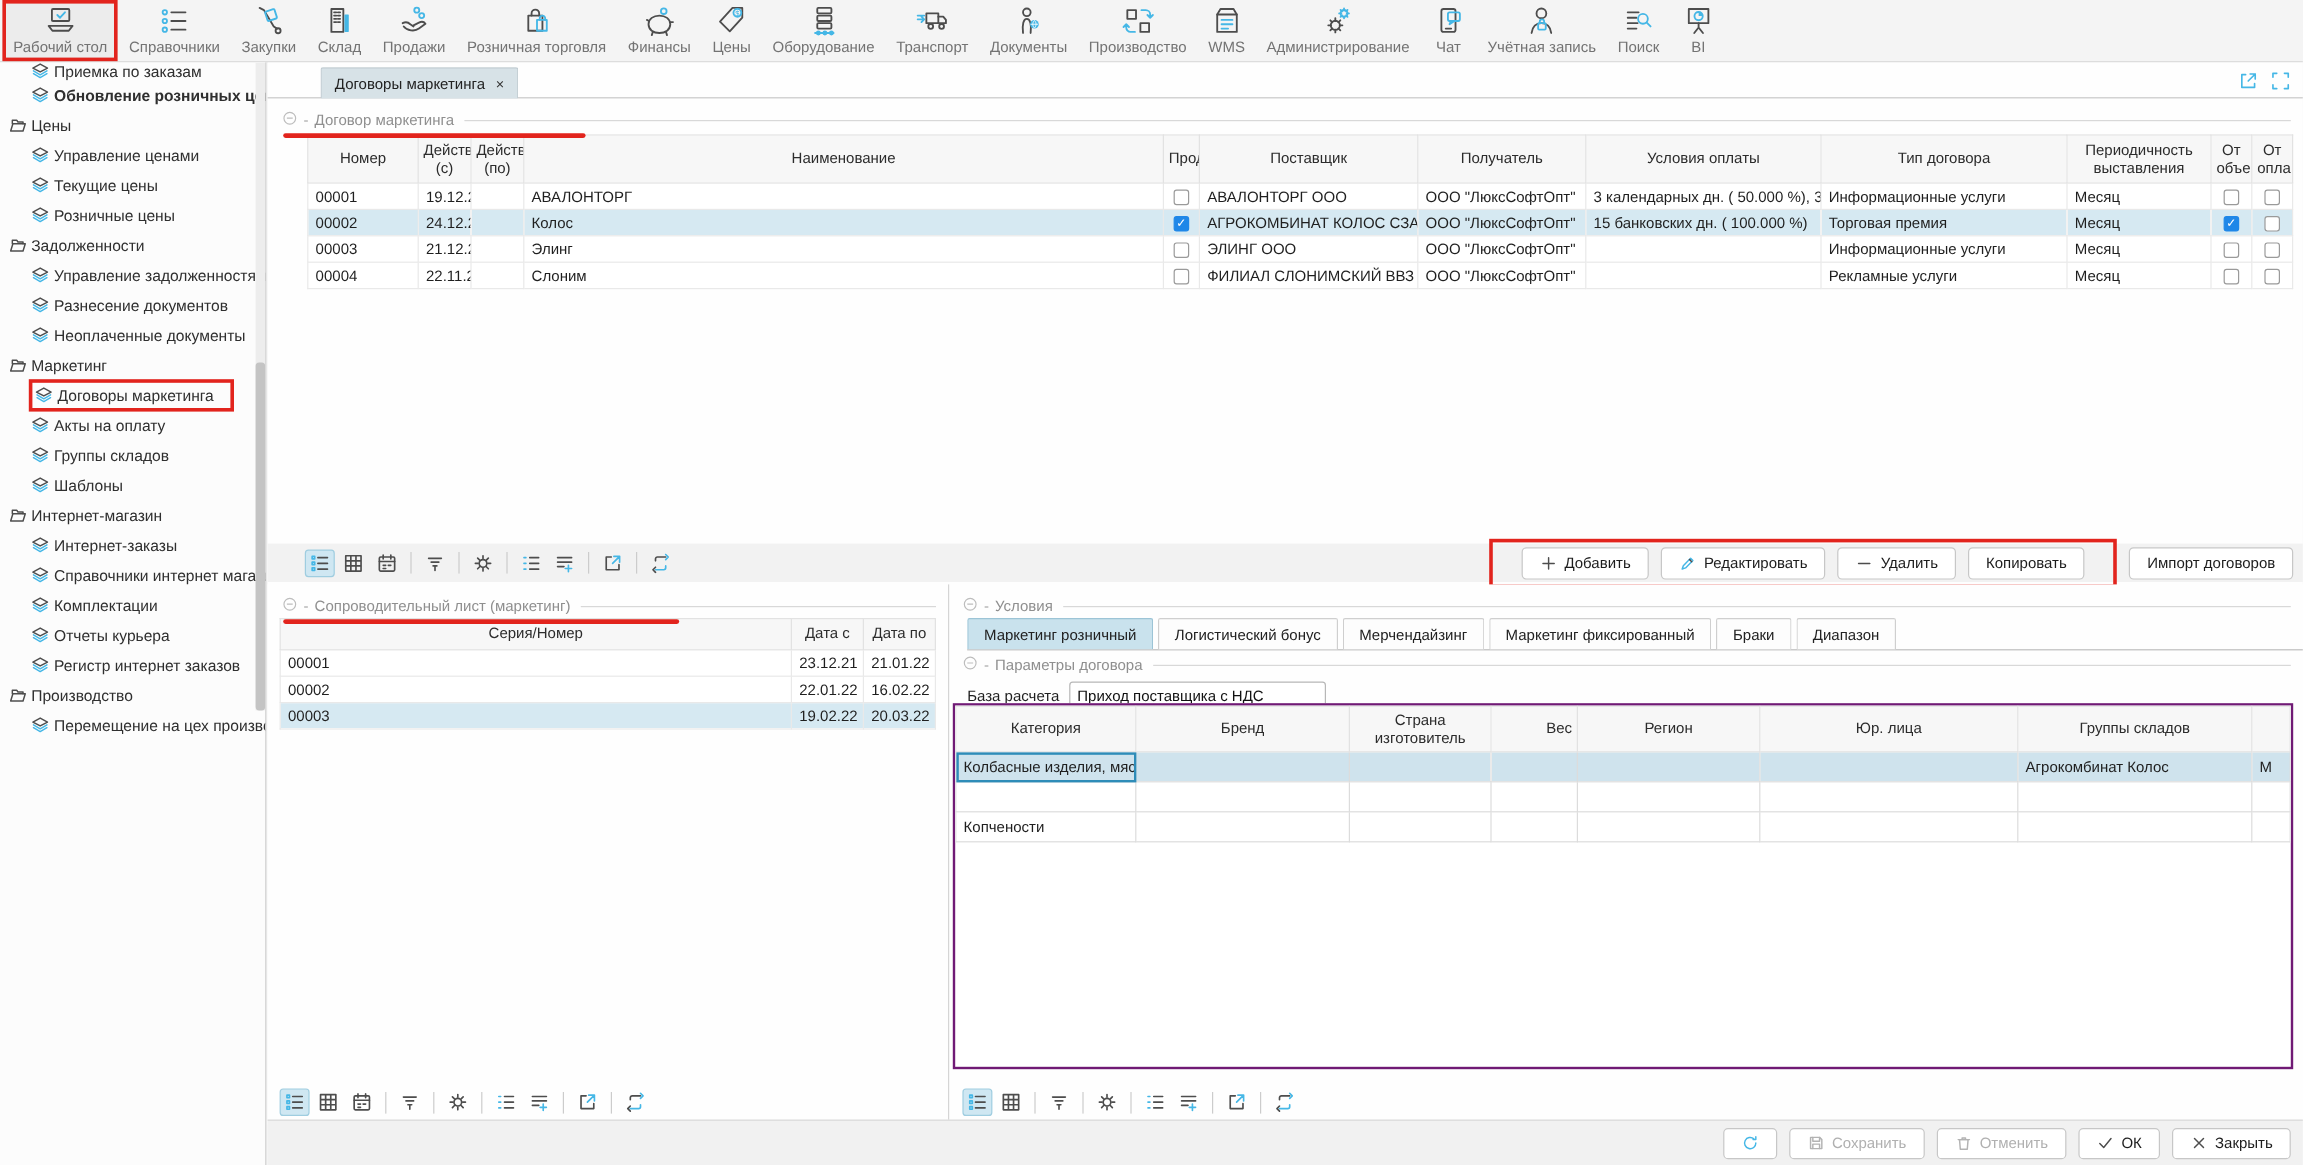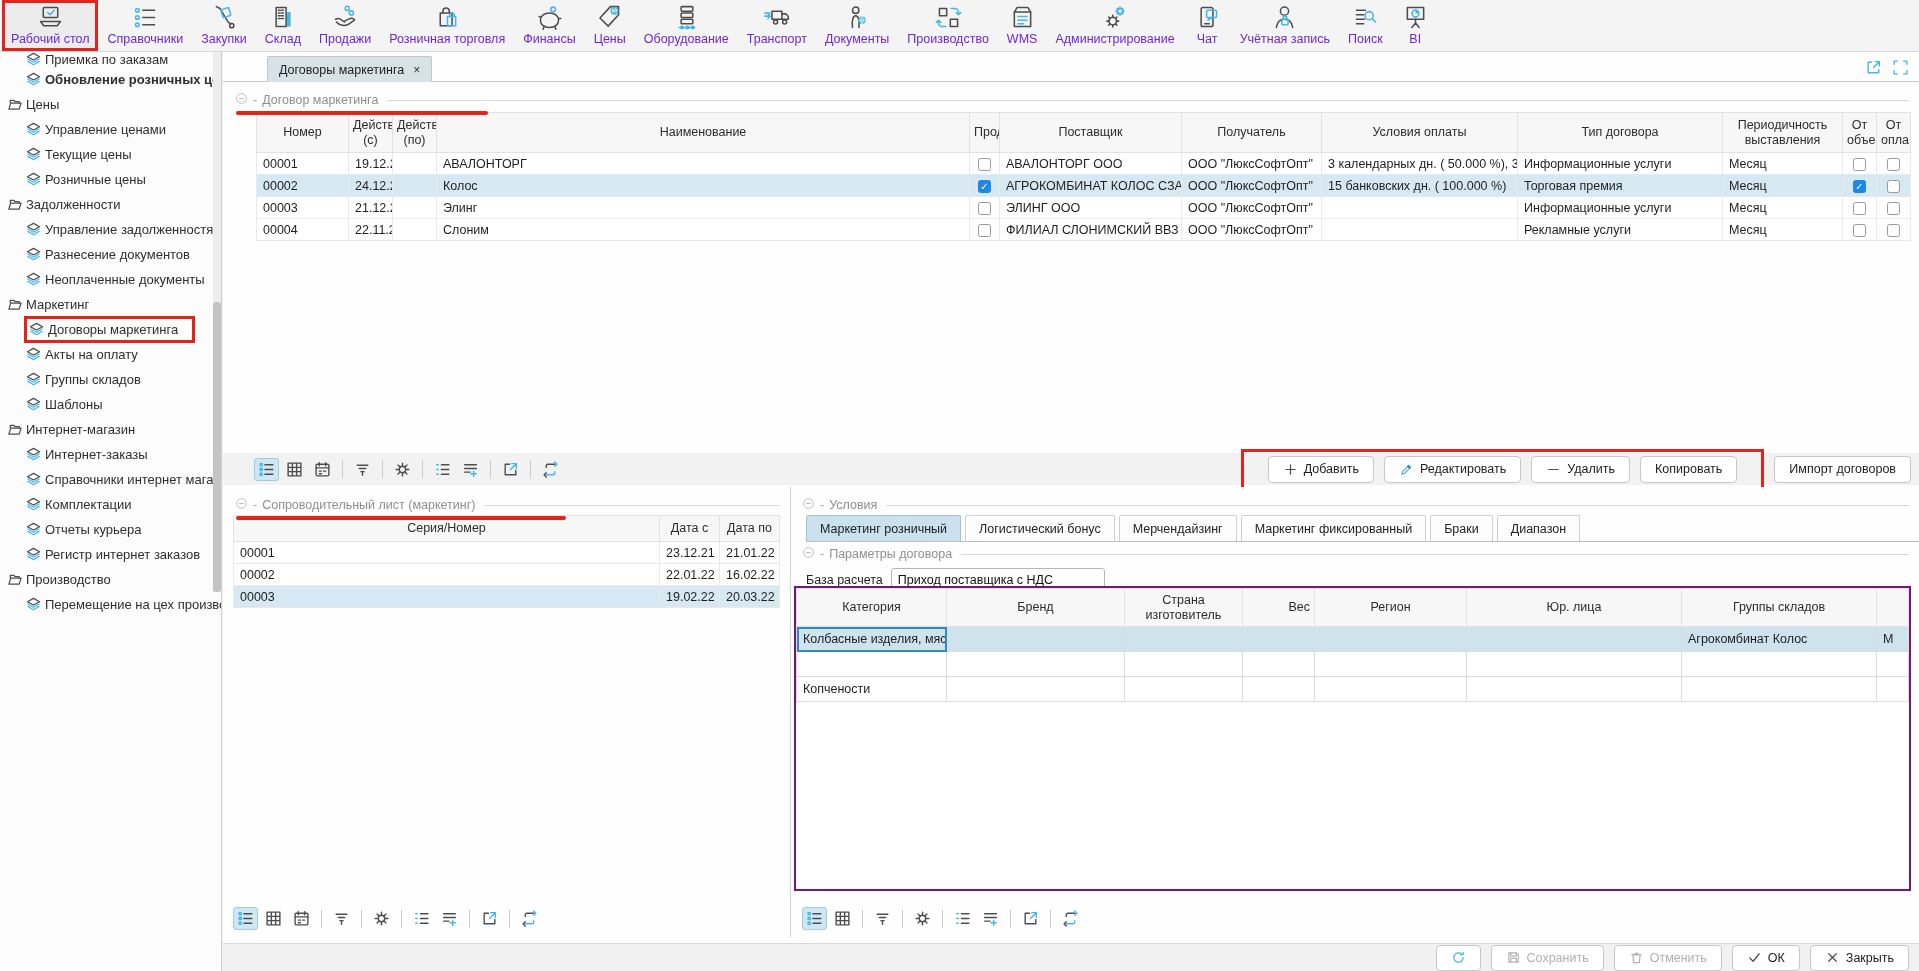--- a/index.html
+++ b/index.html
@@ -4,21 +4,21 @@
 <style>
   * { box-sizing: border-box; margin: 0; padding: 0; }
   html,body { width:1919px; height:971px; overflow:hidden; font-family:"Liberation Sans", sans-serif; background:#f2f2f2; }
 
   
   .top-toolbar { position:absolute; left:0; top:0; width:1919px; height:52px; background:#f4f4f4;
                  border-bottom:1px solid #d8d8d8; display:flex; align-items:stretch; padding-left:2px; }
   .tb-item { display:flex; flex-direction:column; align-items:center; justify-content:flex-start;
              padding:3px 9px 1px; cursor:pointer; }
   .tb-item svg { width:29px; height:29px; display:block; }
-  .tb-lb { font-size:12.5px; color:#6d28d9; white-space:nowrap; line-height:14px; }
+  .tb-lb { font-size:12.5px; color:#737373; white-space:nowrap; line-height:14px; }
   .tb-hl { border:3px solid #e2241d; padding:0px 6px; background:#ececec; }
 
   
   svg .sd { stroke:#4d4d4d; fill:none; stroke-width:1.7; stroke-linecap:round; stroke-linejoin:round; }
   svg .sb { stroke:#45b7e6; fill:none; stroke-width:1.7; stroke-linecap:round; stroke-linejoin:round; }
   svg .fb { fill:#45b7e6; stroke:none; }
   svg .sd2 { stroke:#4d4d4d; fill:none; stroke-width:1.3; stroke-linecap:round; stroke-linejoin:round; }
   svg .sb2 { stroke:#45b7e6; fill:none; stroke-width:1.3; stroke-linecap:round; stroke-linejoin:round; }
   svg .sg { stroke:#bdbdbd; fill:none; stroke-width:1.2; }
   .dis svg .sd2 { stroke:#b3b3b3; }
@@ -97,21 +97,21 @@
   .ctab.active { background:#c9e2ed; border-color:#9cc4d6; }
   .base-row { display:flex; align-items:center; gap:8px; margin:6px 0 6px 14px; font-size:12.5px; color:#1f1f1f; }
   .base-row input { width:214px; height:23px; border:1px solid #b7b7b7; border-radius:3px; padding:0 6px;
                     font-size:12.5px; font-family:"Liberation Sans",sans-serif; color:#111; }
   .cond-grid { position:absolute; left:2px; right:8px; top:99px; bottom:46px; border:2px solid #701a75; background:#fff; overflow:hidden; }
   .cond-grid table.grid td { border-color:#dcdcdc; height:25px; }
   .cond-grid table.grid tr.sel td { background:#cfe3ed; }
   td.focus-cell { outline:2px solid #2e8cb8; outline-offset:-2px; }
 
   
-  .footerbar { position:absolute; left:223px; right:0; bottom:0; height:28px; background:#f1f1f1; border-top:1px solid #d9d9d9;
+  .footerbar { position:absolute; left:223px; right:0; bottom:0; height:38px; background:#f1f1f1; border-top:1px solid #d9d9d9;
                display:flex; align-items:center; justify-content:flex-end; gap:10px; padding-right:10px; }
   .footerbar .btn { height:26px; }
 </style>
 </head>
 <body>
 
 <div class="top-toolbar" id="topToolbar">
     <div class="tb-item tb-hl">
       <span>
         <svg viewBox="0 0 32 32">

